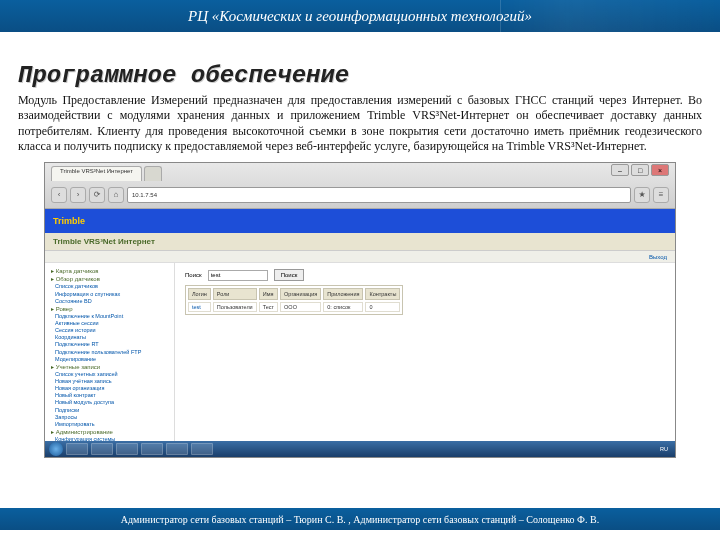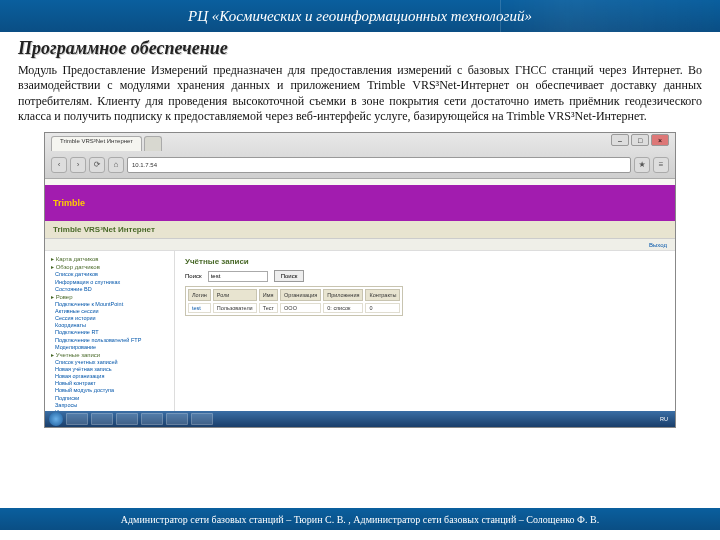--- a/index.html
+++ b/index.html
@@ -1,32 +1,32 @@
 <!DOCTYPE html>
 <html><head>
 <meta charset="utf-8">
 <style>
   * { margin: 0; padding: 0; box-sizing: border-box; }
   body { width: 720px; height: 540px; font-family: Arial, sans-serif; background: #fff; position: relative; overflow: hidden; }
   .header-bar { width: 100%; height: 32px; background: linear-gradient(to bottom, #0a5f9e, #0a4e84); display: flex; align-items: center; justify-content: center; position: relative; }
   .header-title { font-family: 'Times New Roman', serif; color: #fff; font-size: 15px; font-style: italic; }
   .header-accent { position: absolute; right: 0; top: 0; height: 32px; width: 220px; background: linear-gradient(to right, transparent, rgba(255,255,255,0.05) 30%, rgba(255,255,255,0)); border-left: 1px solid rgba(255,255,255,0.15); }
-  .subtitle { font-family: Liberation Serif, serif; font-weight: bold; font-style: italic; font-size: 18px; color: #222; padding: 6px 18px 4px; text-shadow: 1px 1px 0 #ccc; }
+  .subtitle { font-family: Liberation Mono, monospace; font-weight: bold; font-style: italic; font-size: 24px; color: #222; padding: 6px 18px 4px; text-shadow: 1px 1px 0 #ccc; margin-top: 24px; }
   .body-text { font-family: 'Times New Roman', serif; font-size: 12px; line-height: 1.28; color: #111; padding: 0 18px; text-align: justify; }
   .screenshot { margin: 8px 44px 0; height: 296px; border: 1px solid #888; background: #f7f7f2; display: flex; flex-direction: column; font-size: 7px; overflow: hidden; }
   .browser-chrome { height: 46px; background: linear-gradient(to bottom, #e8e8e8, #cfcfcf); border-bottom: 1px solid #aaa; display: flex; flex-direction: column; }
   .browser-tabs { height: 18px; display: flex; align-items: flex-end; padding-left: 6px; gap: 2px; }
   .browser-tab { height: 15px; background: #f5f5f0; border: 1px solid #aaa; border-bottom: none; border-radius: 3px 3px 0 0; padding: 1px 8px; font-size: 6px; color: #333; }
   .browser-tab.inactive { background: #d8d8d0; }
   .browser-toolbar { flex: 1; display: flex; align-items: center; padding: 0 6px; gap: 3px; }
   .nav-btn { width: 16px; height: 16px; border-radius: 3px; background: #ddd; border: 1px solid #aaa; display:flex; align-items:center; justify-content:center; font-size:8px; color:#555;}
   .addr { flex: 1; height: 16px; background: #fff; border: 1px solid #999; border-radius: 2px; display: flex; align-items: center; padding: 0 4px; font-size: 6px; color: #333; }
   .win-btns { position:absolute; top:1px; right:6px; display:flex; gap:2px;}
   .win-btn { width:18px; height:12px; background:#ddd; border:1px solid #999; border-radius:2px; font-size:7px; display:flex; align-items:center; justify-content:center;}
-  .trimble-header { height: 36px; background: #a21caf; display: flex; align-items: center; padding: 0 8px; color: #fff; font-weight: bold; font-size: 9px; margin-top: 6px; }
+  .trimble-header { height: 24px; background: #1d4ed8; display: flex; align-items: center; padding: 0 8px; color: #fff; font-weight: bold; font-size: 9px; }
   .app-title-bar { height: 18px; background: #e8e4d0; border-bottom: 1px solid #ccc; display: flex; align-items: center; padding: 0 8px; font-size: 8px; color: #4a6a2a; font-weight: bold; gap: 10px; }
   .status-bar { height: 12px; background: #efefe8; border-bottom: 1px solid #ddd; font-size: 6px; color: #666; padding: 0 8px; display: flex; align-items: center; justify-content: space-between; }
   .content-area { flex: 1; display: flex; overflow: hidden; }
   .sidebar { width: 130px; background: #fff; border-right: 1px solid #ddd; padding: 4px 6px; overflow: hidden; }
   .sidebar-group { font-size: 6px; color: #4a6a2a; margin-bottom: 1px; cursor: default; }
   .sidebar-item { font-size: 5.5px; color: #0055aa; padding-left: 4px; line-height: 1.3; }
   .main-panel { flex: 1; background: #fff; padding: 6px 10px; }
   .panel-title { font-size: 8px; color: #4a6a2a; font-weight: bold; margin-bottom: 4px; }
   .search-row { display: flex; gap: 6px; align-items: center; margin-bottom: 4px; font-size: 6px; }
   .search-row input { height: 11px; width: 60px; border: 1px solid #aaa; font-size: 6px; padding: 0 2px; }
@@ -110,21 +110,20 @@
         <div class="sidebar-item">Новая организация</div>
         <div class="sidebar-item">Новый контракт</div>
         <div class="sidebar-item">Новый модуль доступа</div>
         <div class="sidebar-item">Подписки</div>
         <div class="sidebar-item">Запросы</div>
         <div class="sidebar-item">Импортировать</div>
         <div class="sidebar-group">▸ Администрирование</div>
         <div class="sidebar-item">Конфигурация системы</div>
       </div>
     <div class="main-panel">
-      <div class="panel-title">Учётные записи</div>
       <div class="search-row">
         <span>Поиск</span>
         <input value="test" style="">
         <button class="search-btn">Поиск</button>
       </div>
       <table class="data-table">
         <thead>
             <tr id="thead-row">
               <th>Логин</th>
               <th>Роли</th>

